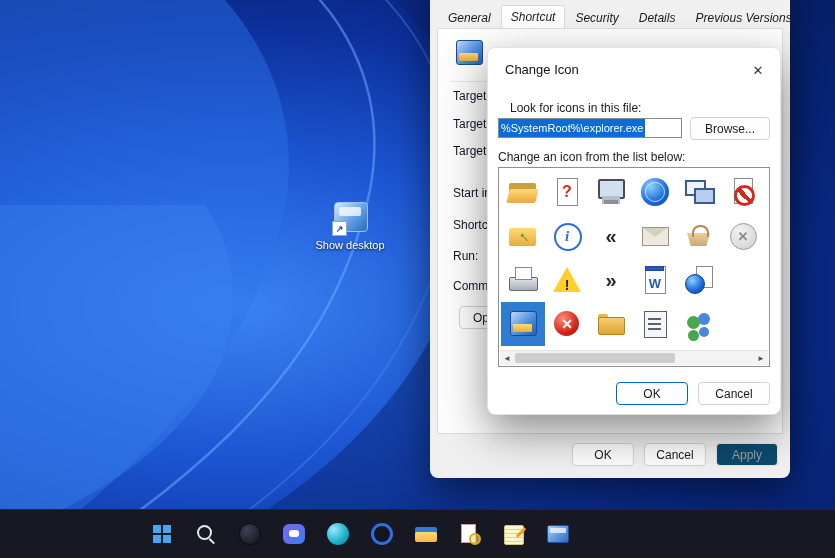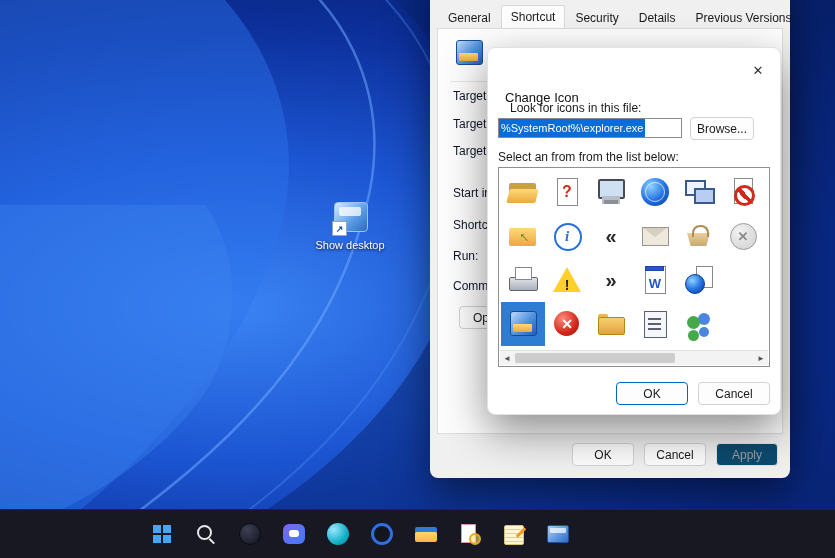--- a/index.html
+++ b/index.html
@@ -23,41 +23,41 @@
 
   
   .pbtn{min-width:62px;height:23px;font-family:inherit;font-size:12px;background:#fdfdfd;border:1px solid #d2d2d2;
     border-radius:4px;color:#1a1a1a;display:inline-flex;align-items:center;justify-content:center;padding:0 10px;cursor:default;}
   .pbtn.disabled{color:#9f9f9f;background:#0c4a6e;border-color:#e3e3e3;}
 
   
   .props-dialog{position:absolute;left:430px;top:-30px;width:360px;height:508px;background:#f0f0f0;
     border-radius:8px;box-shadow:0 14px 40px rgba(0,0,0,.5);z-index:5;}
   .tab-strip{position:absolute;left:8px;top:36px;display:flex;font-size:12px;}
-  .tab{padding:4px 9px 5px;border:1px solid transparent;border-bottom:none;white-space:nowrap;}
+  .tab{padding:4px 9px 5px;border:1px solid transparent;border-bottom:none;white-space:nowrap;font-style:italic;}
   .tab.active{background:#fdfdfd;border-color:#d8d8d8;position:relative;top:-1px;border-radius:2px 2px 0 0;}
   .tab-panel{position:absolute;left:7px;right:7px;top:58px;bottom:44px;background:#fdfdfd;border:1px solid #dcdcdc;}
   .props-appicon{position:absolute;left:15px;top:8px;width:32px;height:32px;}
   .panel-divider{position:absolute;left:12px;right:12px;top:52px;height:1px;background:#e6e6e6;}
   .fields-layer{position:absolute;inset:0;}
   .flabel{position:absolute;left:15px;font-size:12px;color:#0f172a;white-space:nowrap;}
   .open-btn{position:absolute;left:21px;top:277px;width:44px;min-width:0;padding:0 6px;overflow:hidden;}
   .props-btnrow{position:absolute;right:12px;bottom:12px;display:flex;gap:10px;}
 
   
   .ci-dialog{position:absolute;left:487px;top:47px;width:292px;height:366px;background:#fff;border:1px solid #e2e2e2;
     border-radius:8px;box-shadow:0 16px 44px rgba(0,0,0,.45);z-index:10;}
-  .ci-title{position:absolute;left:17px;top:14px;font-size:13px;color:#111;margin-top:28px;}
+  .ci-title{position:absolute;left:17px;top:14px;font-size:13px;color:#111;}
   .ci-close{position:absolute;right:10px;top:10px;width:24px;height:24px;display:flex;align-items:center;justify-content:center;
     font-size:13px;color:#333;}
   .ci-look{position:absolute;left:22px;top:53px;}
   .ci-input{position:absolute;left:10px;top:70px;width:184px;height:20px;border:1px solid #8a8a8a;background:#fff;
     display:flex;align-items:center;overflow:hidden;box-sizing:border-box;}
   .ci-input .sel{background:#0a6cd6;color:#fff;font-size:11px;padding:16px 2px;white-space:nowrap;}
-  .ci-browse{position:absolute;left:202px;top:69px;width:64px;}
+  .ci-browse{position:absolute;left:202px;top:69px;width:80px;}
   .ci-select-label{position:absolute;left:10px;top:102px;}
   .ci-list{position:absolute;left:10px;top:119px;width:272px;height:200px;border:1px solid #8f8f8f;background:#fff;box-sizing:border-box;}
   .ci-grid{position:absolute;left:2px;right:2px;top:2px;bottom:16px;overflow:hidden;}
   .ci-row{display:flex;height:44px;align-items:center;}
   .cell{width:44px;height:44px;display:flex;align-items:center;justify-content:center;position:relative;}
   .cell.selected{background:#2f7cd3;}
   .hscroll{position:absolute;left:1px;right:1px;bottom:1px;height:14px;background:#f3f3f3;border-top:1px solid #e0e0e0;
     display:flex;align-items:center;justify-content:space-between;font-size:8px;color:#555;}
   .sb-arrow{width:14px;text-align:center;}
   .sb-thumb{position:absolute;left:15px;top:2px;height:10px;width:160px;background:#cdcdcd;border-radius:2px;}
@@ -198,21 +198,21 @@
 </div>
 
 <div class="ci-dialog">
   <div class="ci-title">Change Icon</div>
   <div class="ci-close">✕</div>
   <div class="ci-look">Look for icons in this file:</div>
   <div class="ci-input">
     <span class="sel">%SystemRoot%\explorer.exe</span>
   </div>
   <button class="pbtn ci-browse">Browse...</button>
-  <div class="ci-select-label">Select an from from the list below:</div>
+  <div class="ci-select-label">Change an icon from the list below:</div>
   <div class="ci-list">
     <div class="ci-grid">
         <div class="ci-row">
           <div class="cell">
             <div class="ic k-folder-open">
               <span class="g"></span>
             </div>
           </div>
           <div class="cell">
             <div class="ic k-doc-question">

